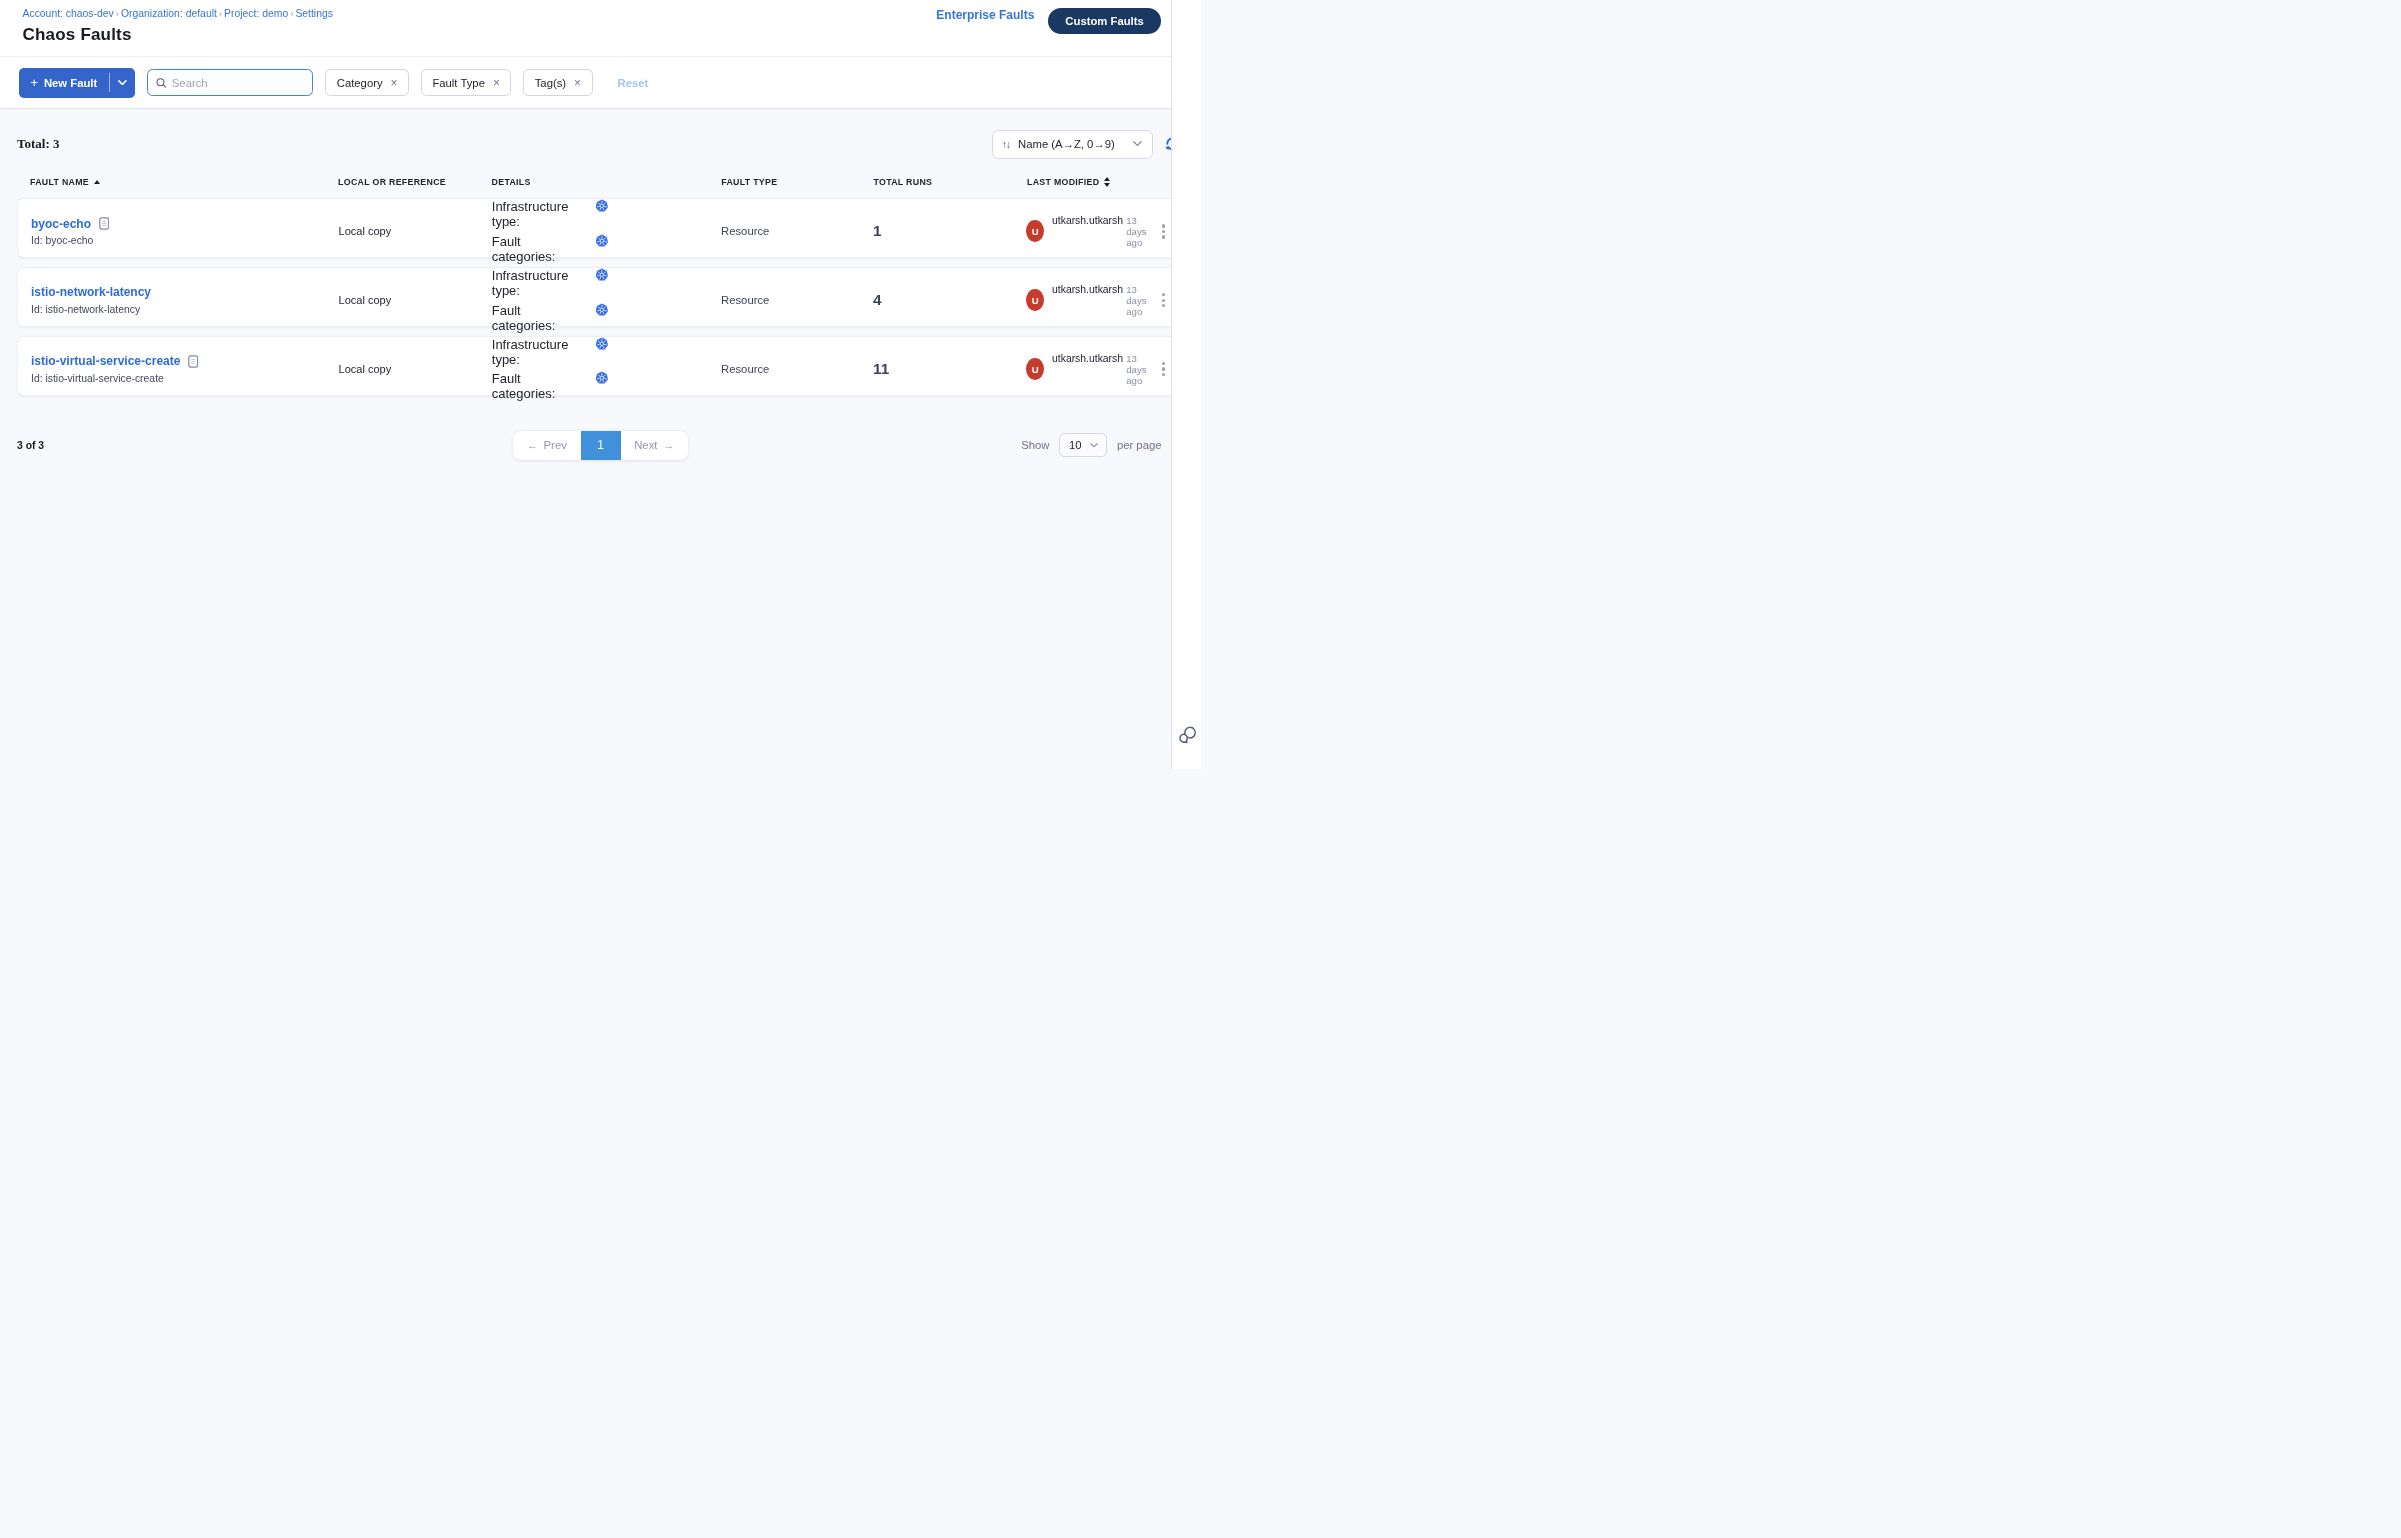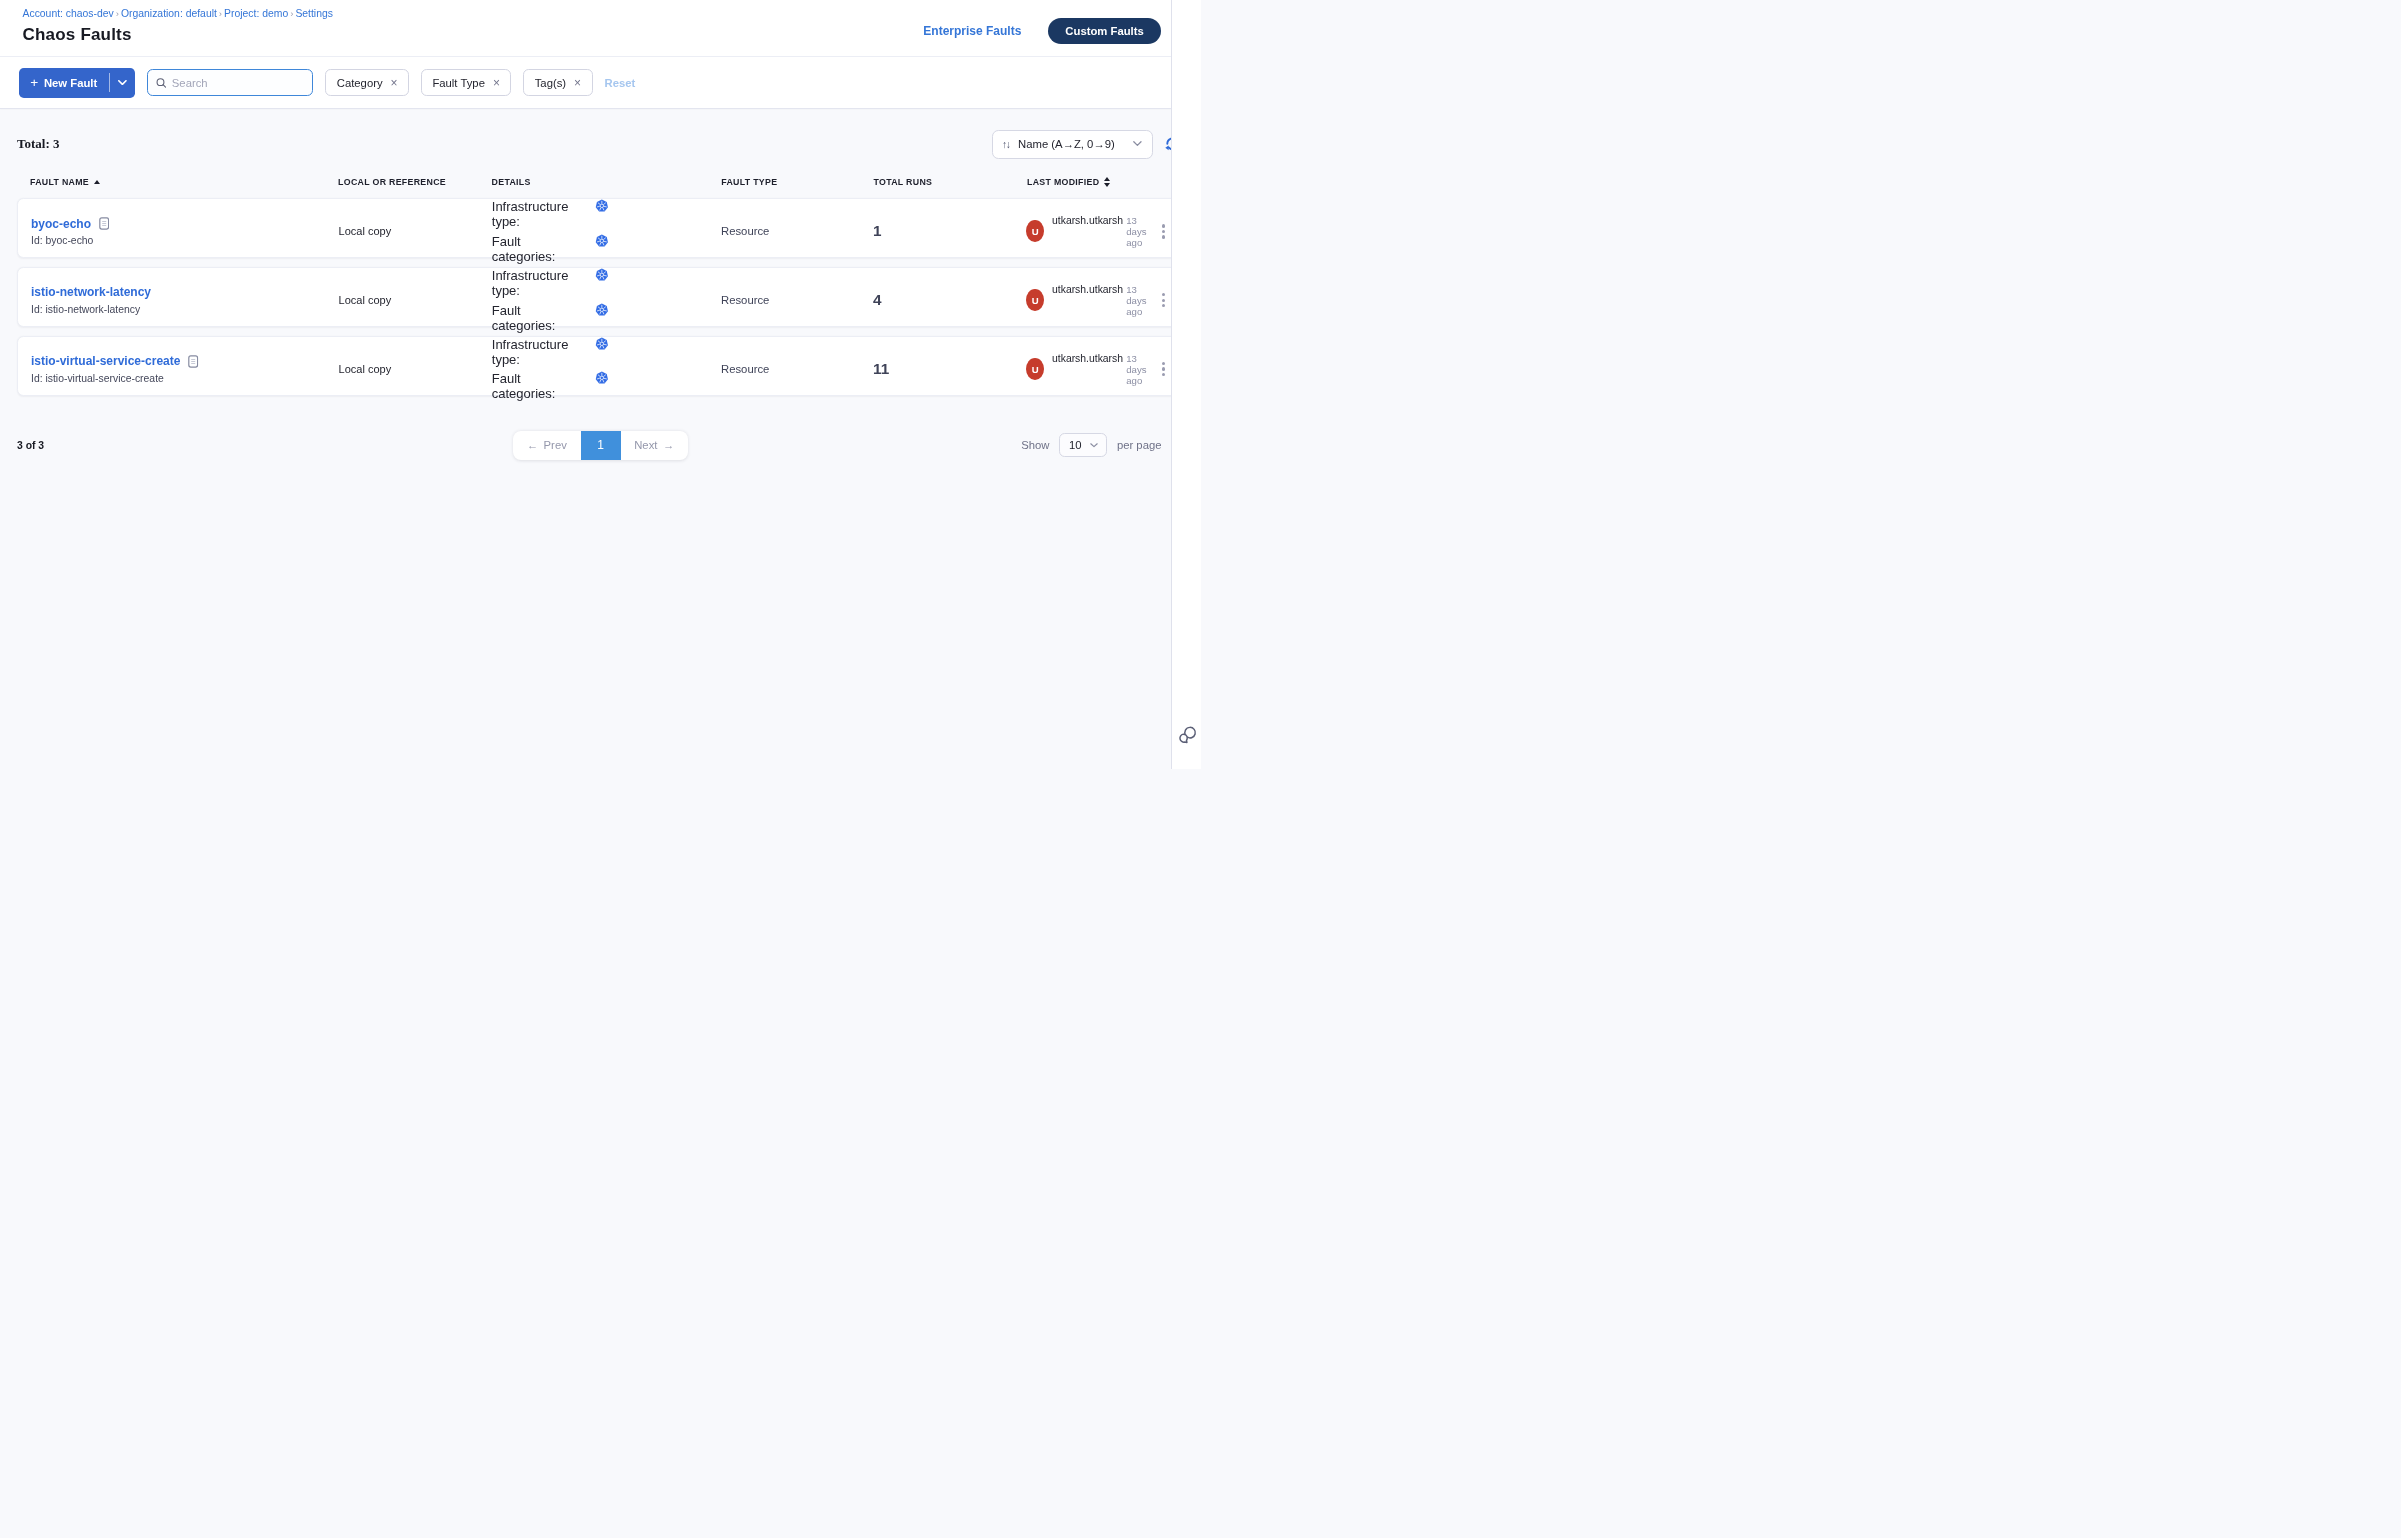--- a/index.html
+++ b/index.html
@@ -18,36 +18,36 @@
   html,body{width:1201px;height:769px;overflow:hidden;}
   body{font-family:"Liberation Sans","DejaVu Sans",sans-serif;background:#f8f9fc;position:relative;color:var(--text-dark);}
   .right-gutter{position:absolute;top:0;right:0;bottom:0;width:30.5px;background:#fff;border-left:0.8px solid var(--border);z-index:5;}
   .chat-fab{position:absolute;right:2.4px;bottom:21px;width:24px;height:24px;cursor:pointer;}
   
   .top-header{background:#fff;padding:8px 22.5px 9.6px 22.5px;border-bottom:0.8px solid #eceef5;display:flex;justify-content:space-between;align-items:flex-start;height:57px;}
   .breadcrumb{font-size:10.4px;display:flex;gap:2px;align-items:center;}
   .breadcrumb a{color:var(--link-blue);text-decoration:none;cursor:pointer;}
   .crumb-sep{color:#9a9db0;font-size:9.6px;}
   .page-title{font-size:17px;font-weight:bold;color:#181a23;margin-top:5.6px;letter-spacing:0.2px;}
-  .header-actions{display:flex;align-items:center;gap:27px;margin-top:10px;margin-right:17.7px;}
+  .header-actions{display:flex;align-items:flex-start;gap:14px;margin-top:0;margin-right:17.7px;}
   .ent-link{color:var(--link-blue);font-size:12px;font-weight:bold;text-decoration:none;cursor:pointer;}
   .custom-btn{background:var(--navy);color:#fff;font-size:11.3px;font-weight:bold;border:none;border-radius:13.7px;padding:7.2px 17px;cursor:pointer;}
   
   .toolbar{background:#fff;height:52px;display:flex;align-items:center;padding:0 19px;gap:12px;border-bottom:0.8px solid #e3e5ef;box-shadow:0 0.8px 1.6px rgba(40,41,61,.04);}
   .new-fault{display:flex;align-items:stretch;background:var(--primary-blue);border-radius:4.8px;height:30px;overflow:hidden;cursor:pointer;}
   .new-fault .main{display:flex;align-items:center;gap:5.6px;color:#fff;font-size:11.3px;font-weight:bold;padding:0 11.3px;}
   .new-fault .plus{font-size:13.7px;font-weight:normal;}
   .new-fault .split{width:0.8px;background:rgba(255,255,255,.55);margin:5.6px 0;}
   .new-fault .caret{display:flex;align-items:center;justify-content:center;width:26px;}
   .search-wrap{display:flex;align-items:center;gap:5.6px;width:166px;height:27px;border:1.2px solid #3f87d9;border-radius:5.6px;background:#fdfeff;padding:0 7.2px;}
   .search-wrap input{border:none;outline:none;background:transparent;font-size:11.3px;width:100%;font-family:inherit;color:#1d1f2b;}
   .search-wrap input::placeholder{color:#a2a5b8;}
   .filter-pill{display:flex;align-items:center;gap:8px;height:27px;border:0.8px solid #d3d5e2;border-radius:5.6px;background:#fff;padding:0 10.4px;font-size:11.3px;color:#24252f;cursor:pointer;}
   .filter-pill .x{color:#73758c;font-size:12px;cursor:pointer;line-height:1;}
-  .reset-btn{background:none;border:none;color:#a5c6ef;font-size:11.3px;font-weight:bold;margin-left:0;cursor:pointer;font-family:inherit;}
+  .reset-btn{background:none;border:none;color:#a5c6ef;font-size:11.3px;font-weight:bold;margin-left:13px;cursor:pointer;font-family:inherit;}
   
   .content{padding:0 17px;}
   .list-header{display:flex;justify-content:space-between;align-items:center;margin-top:20px;height:30.5px;}
   .total-label{font-size:13px;font-weight:bold;color:#181a23;font-family:Liberation Serif, serif;}
   .list-header-right{display:flex;align-items:center;gap:11.3px;margin-right:2.4px;}
   .sort-select{display:flex;align-items:center;gap:7.2px;height:29px;background:#fff;border:0.8px solid #d6d8e4;border-radius:6.4px;padding:0 9.6px;cursor:pointer;}
   .sort-glyph{color:#565b73;font-size:10.4px;letter-spacing:-1.6px;margin-right:1.6px;}
   .sort-value{font-size:11.3px;color:#24252f;}
   .refresh-btn{width:17.7px;height:17.7px;cursor:pointer;}
   .grid{display:grid;grid-template-columns:26.7% 13.3% 19.9% 13.2% 13.3% 1fr 29px;align-items:center;}

